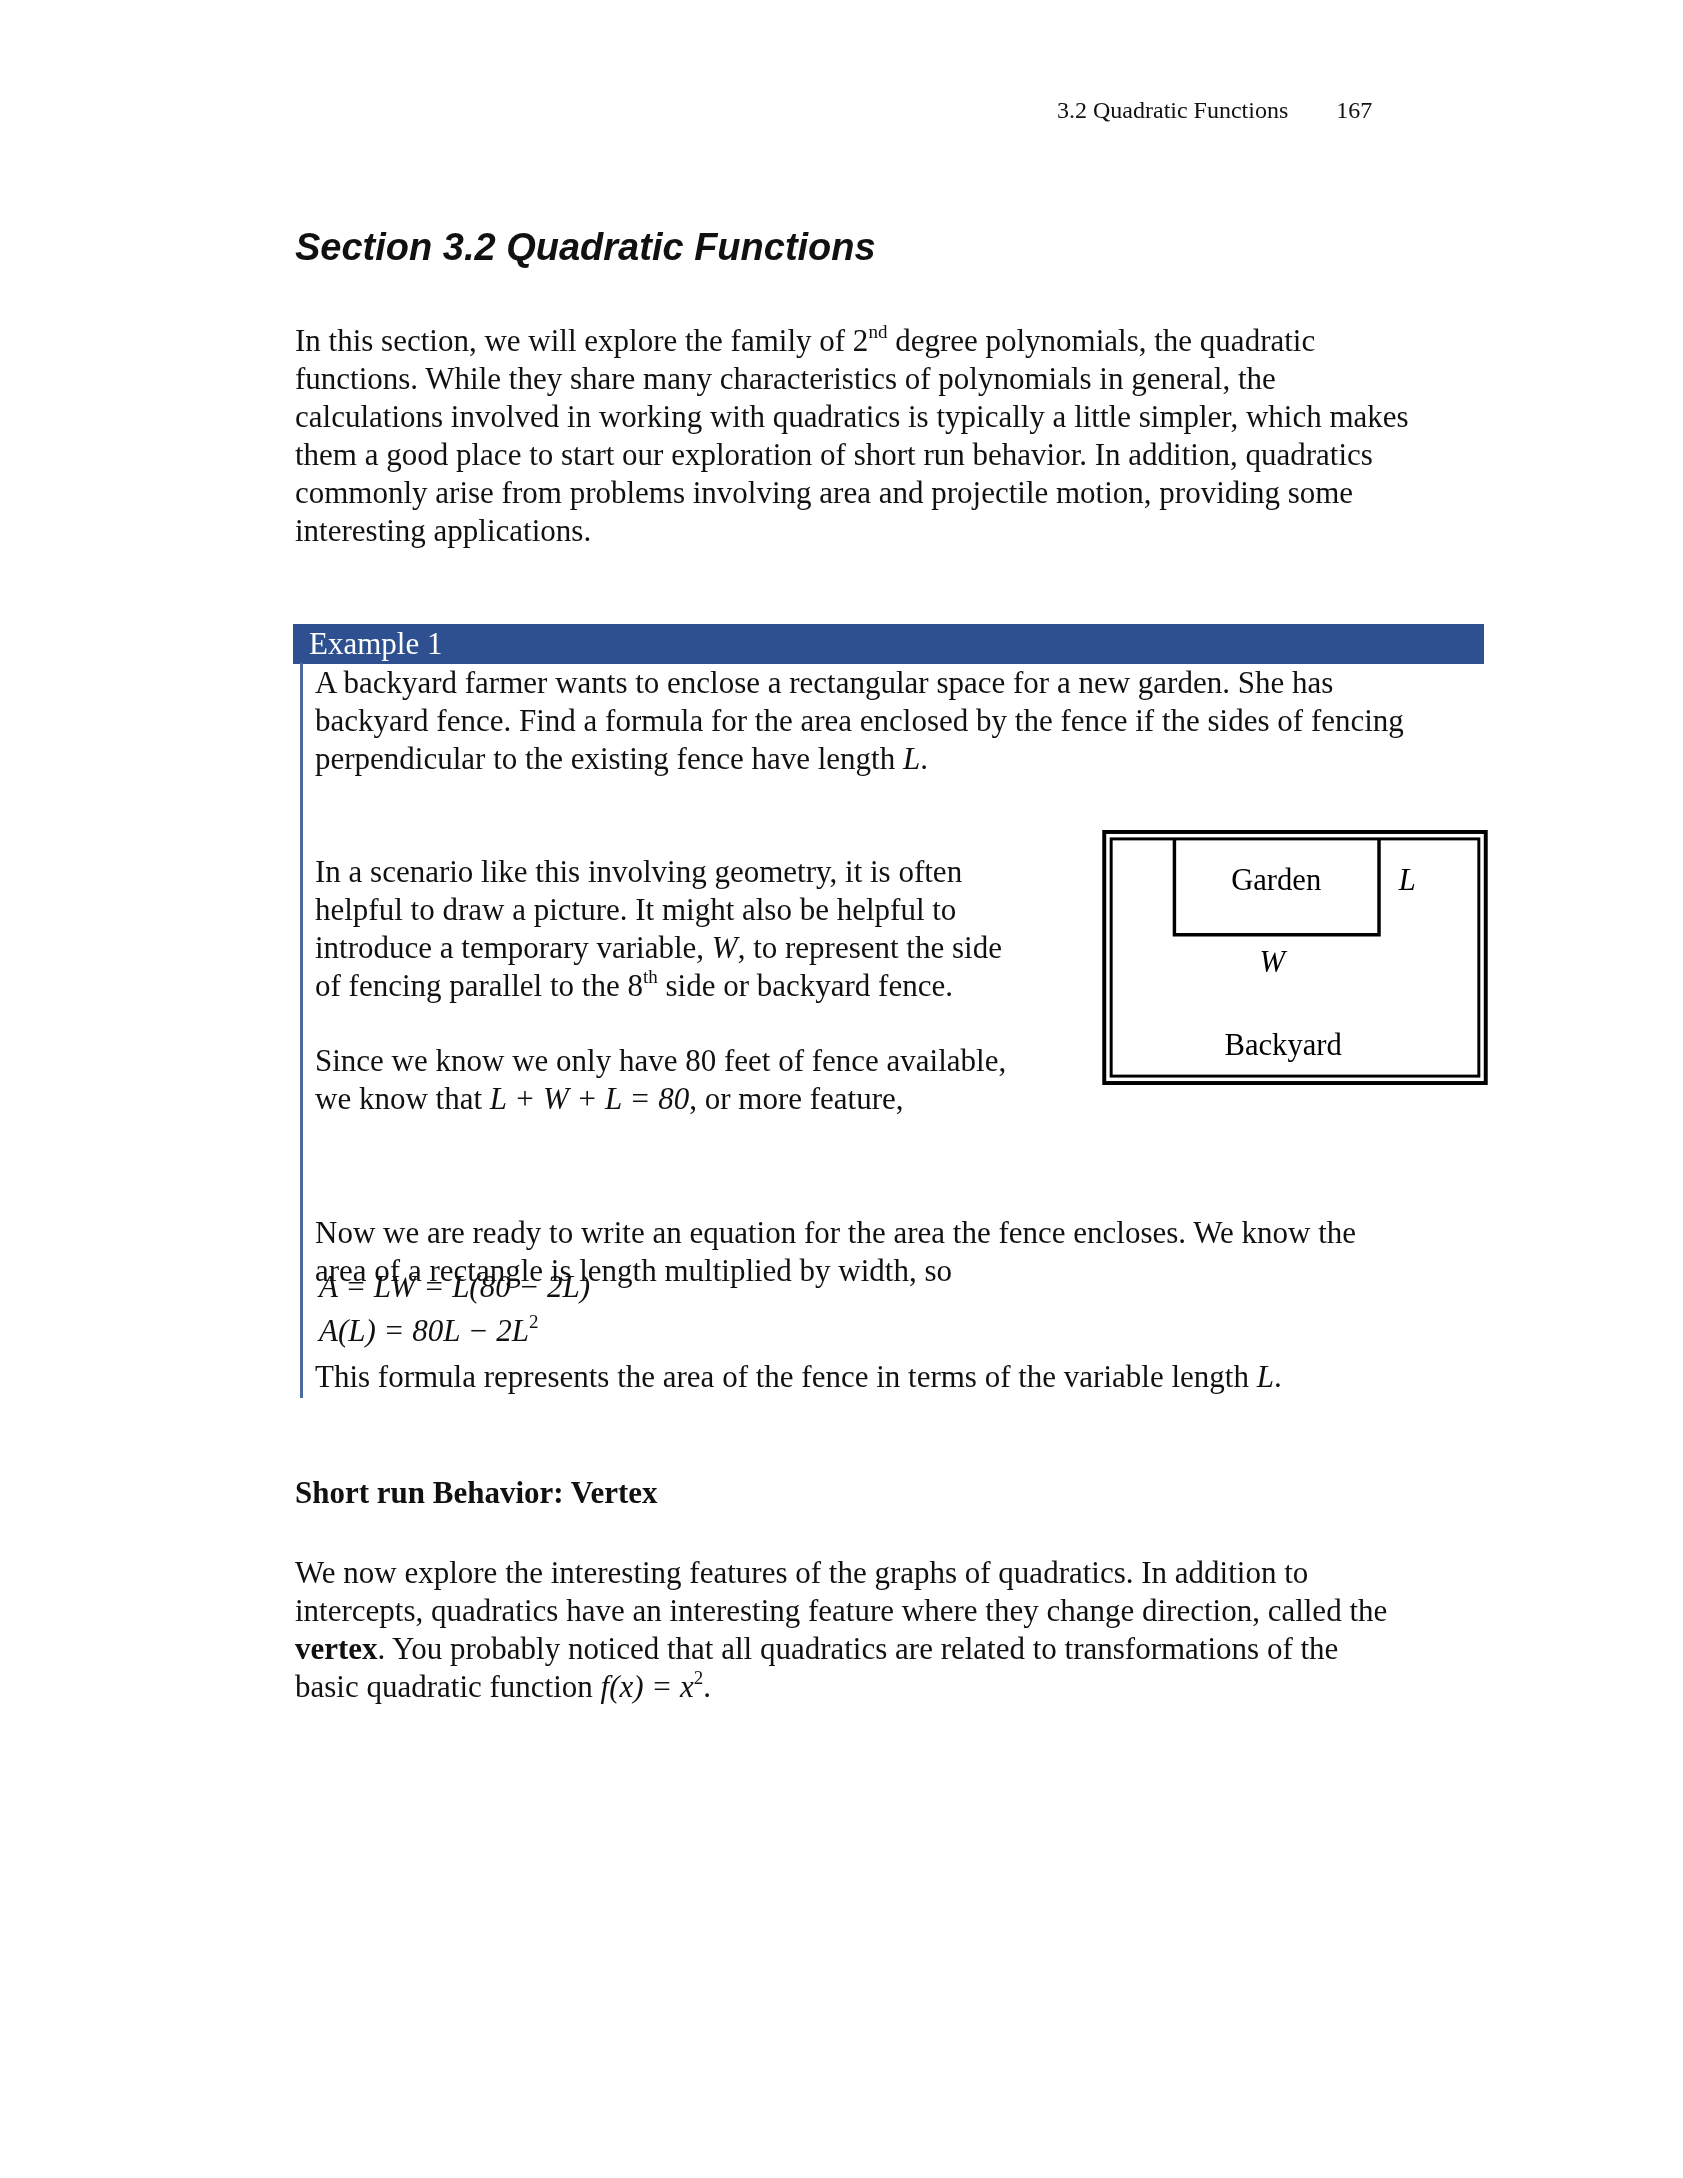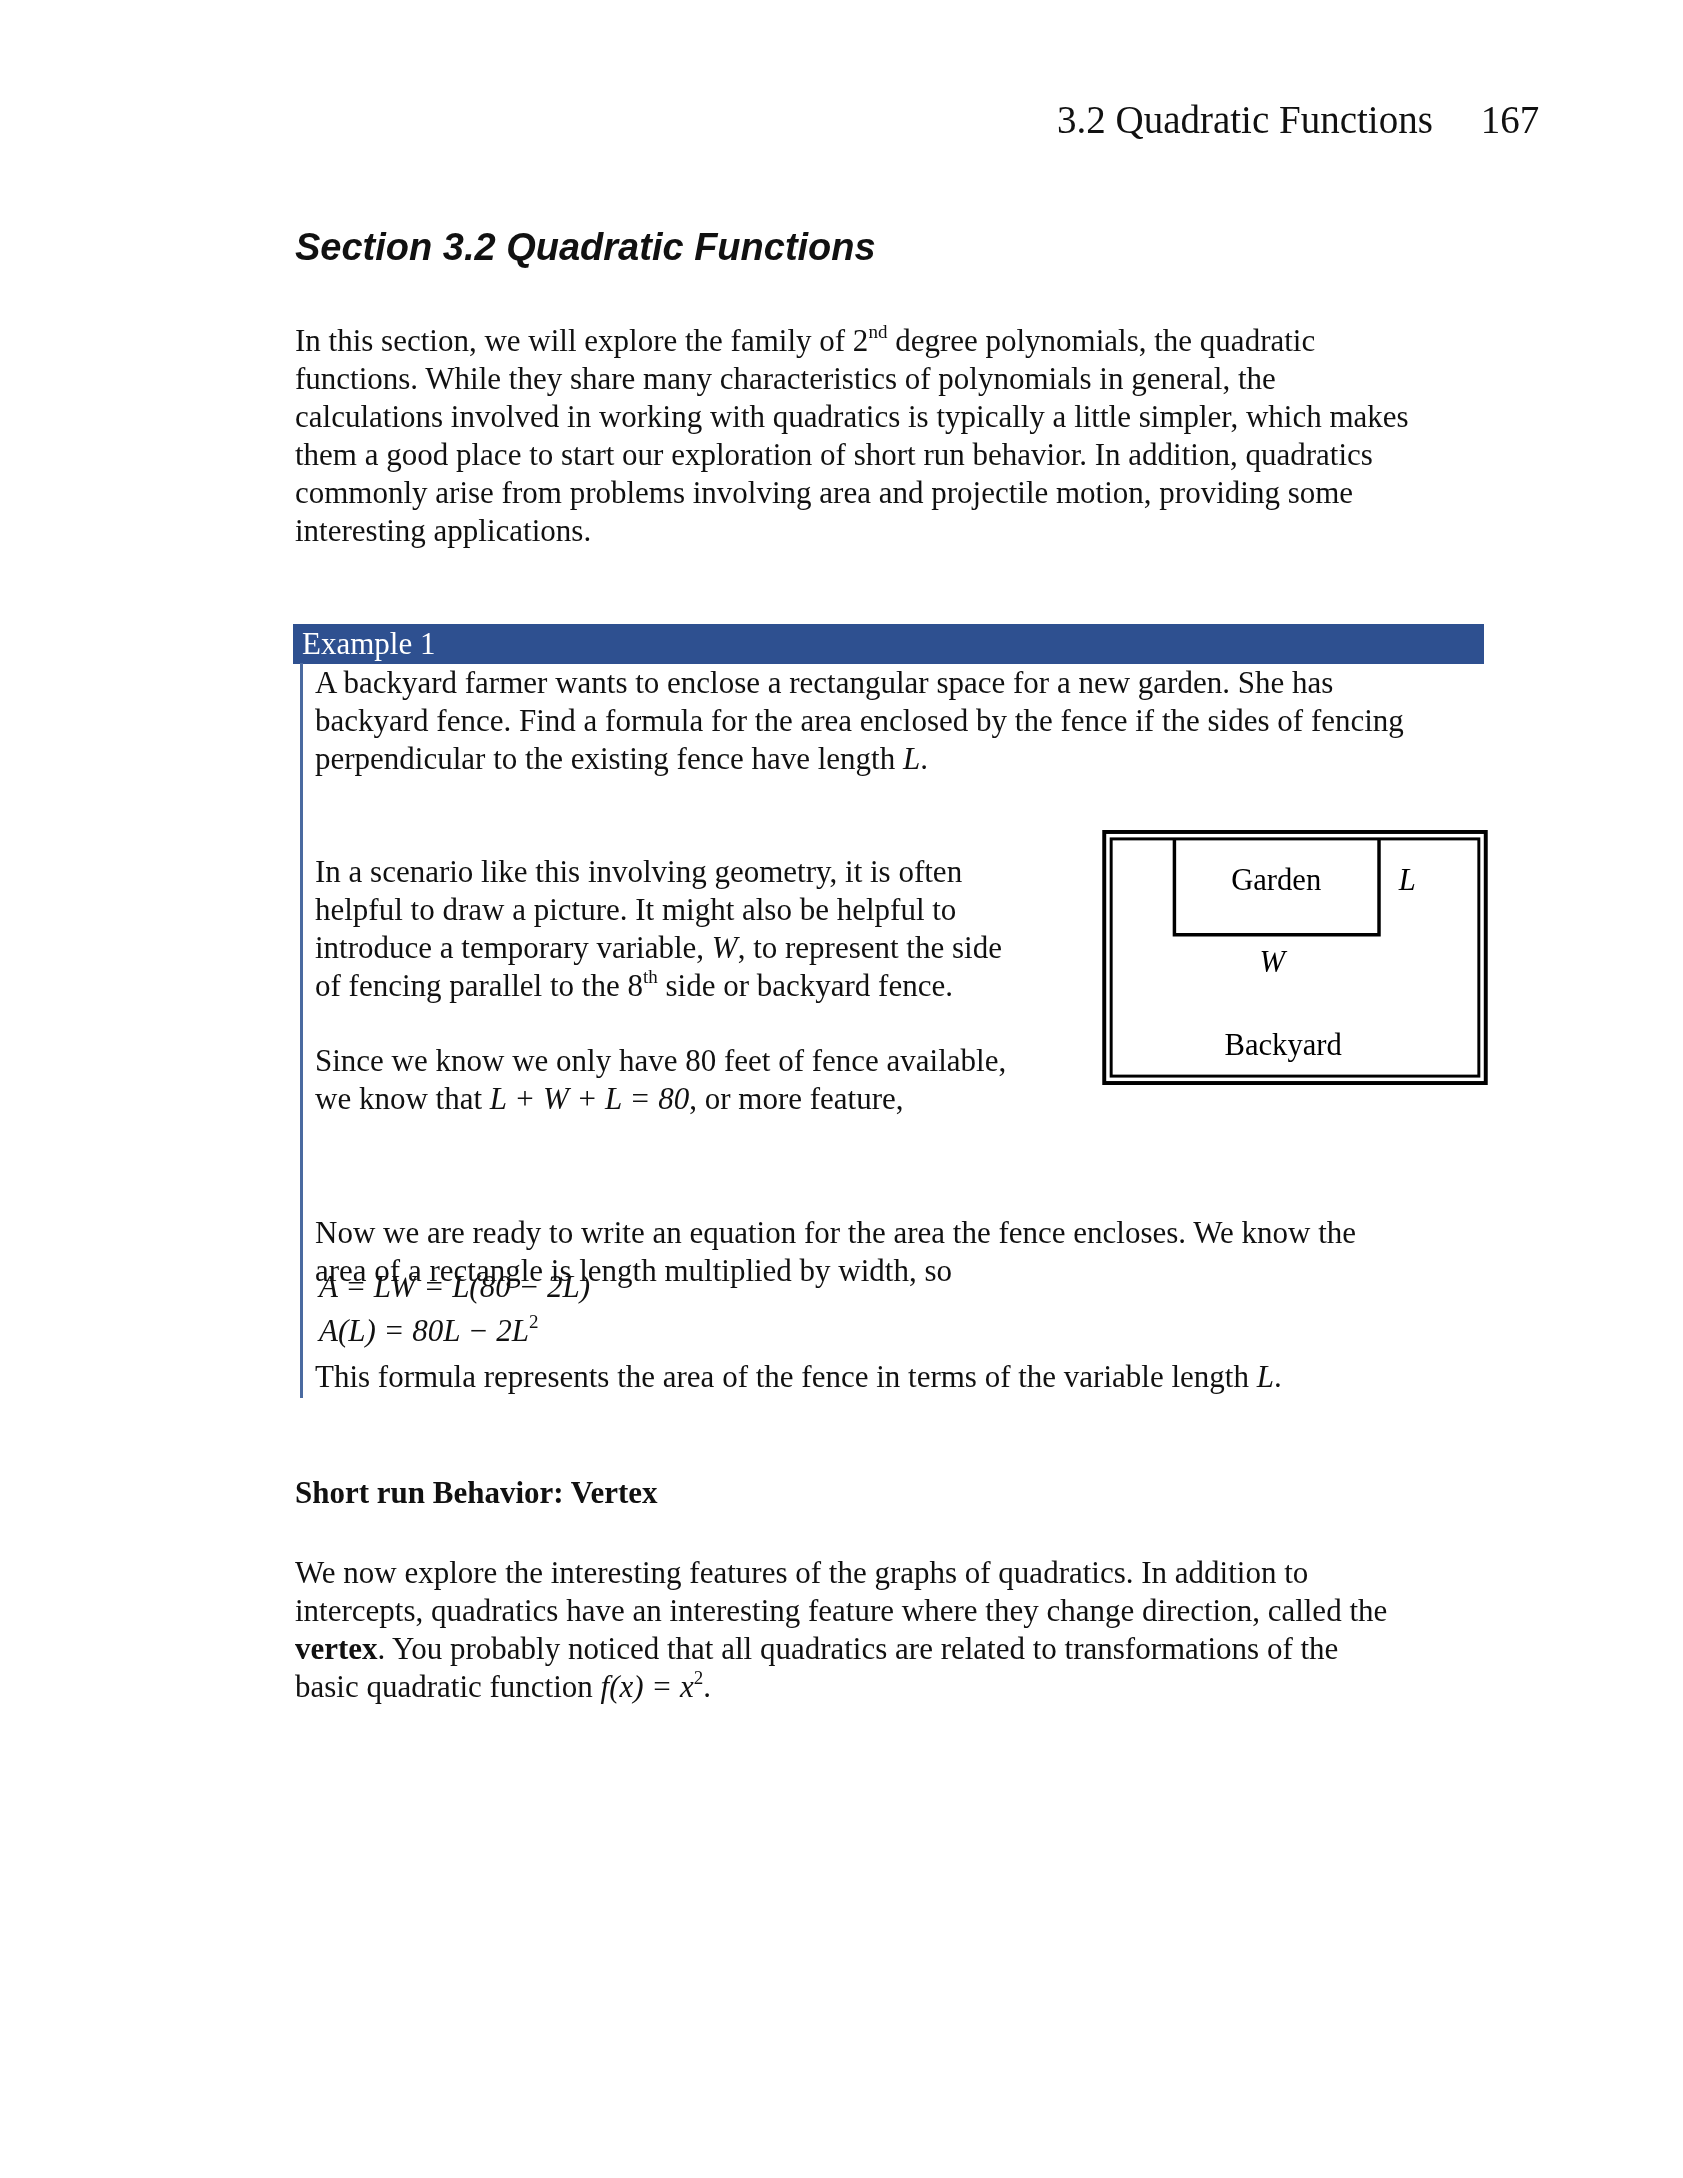--- a/index.html
+++ b/index.html
@@ -2,35 +2,35 @@
 <html><head>
 <meta charset="utf-8">
 <style>
   html, body { margin: 0; padding: 0; background: #ffffff; }
   body {
     width: 1683px; height: 2178px; position: relative; overflow: hidden;
     font-family: "Liberation Serif", serif; color: #111;
   }
   .abs { position: absolute; }
   .running-head {
-    top: 97px; left: 1057px; font-size: 39px; white-space: nowrap;
+    top: 97px; left: 1057px; font-size: 24px; white-space: nowrap;
   }
   .running-head .page-num { display: inline-block; margin-left: 48px; }
   .section-title {
     top: 226px; left: 295px; font-family: "Liberation Sans", sans-serif;
     font-weight: bold; font-style: italic; font-size: 38px; white-space: nowrap;
   }
   .para {
     font-size: 31px; line-height: 38px; white-space: nowrap;
   }
   .intro { top: 322px; left: 295px; }
   sup { font-size: 19px; line-height: 0; vertical-align: 13px; }
   .example-bar {
     top: 624px; left: 293px; width: 1191px; height: 40px; background: #2e5090;
-    color: #ffffff; font-size: 31px; line-height: 40px; padding-left: 9px; box-sizing: border-box;
+    color: #ffffff; font-size: 31px; line-height: 40px; padding-left: 16px; box-sizing: border-box;
   }
   .example-rule {
     top: 663px; left: 300px; width: 3px; height: 735px; background: #4a6aa0;
   }
   .ex-p1 { top: 664px; left: 315px; }
   .ex-p2 { top: 853px; left: 315px; }
   .ex-p3 { top: 1042px; left: 315px; }
   .ex-p4 { top: 1214px; left: 315px; }
   .eq { font-size: 31px; white-space: nowrap; }
   .eq1 { top: 1269px; left: 319px; }

